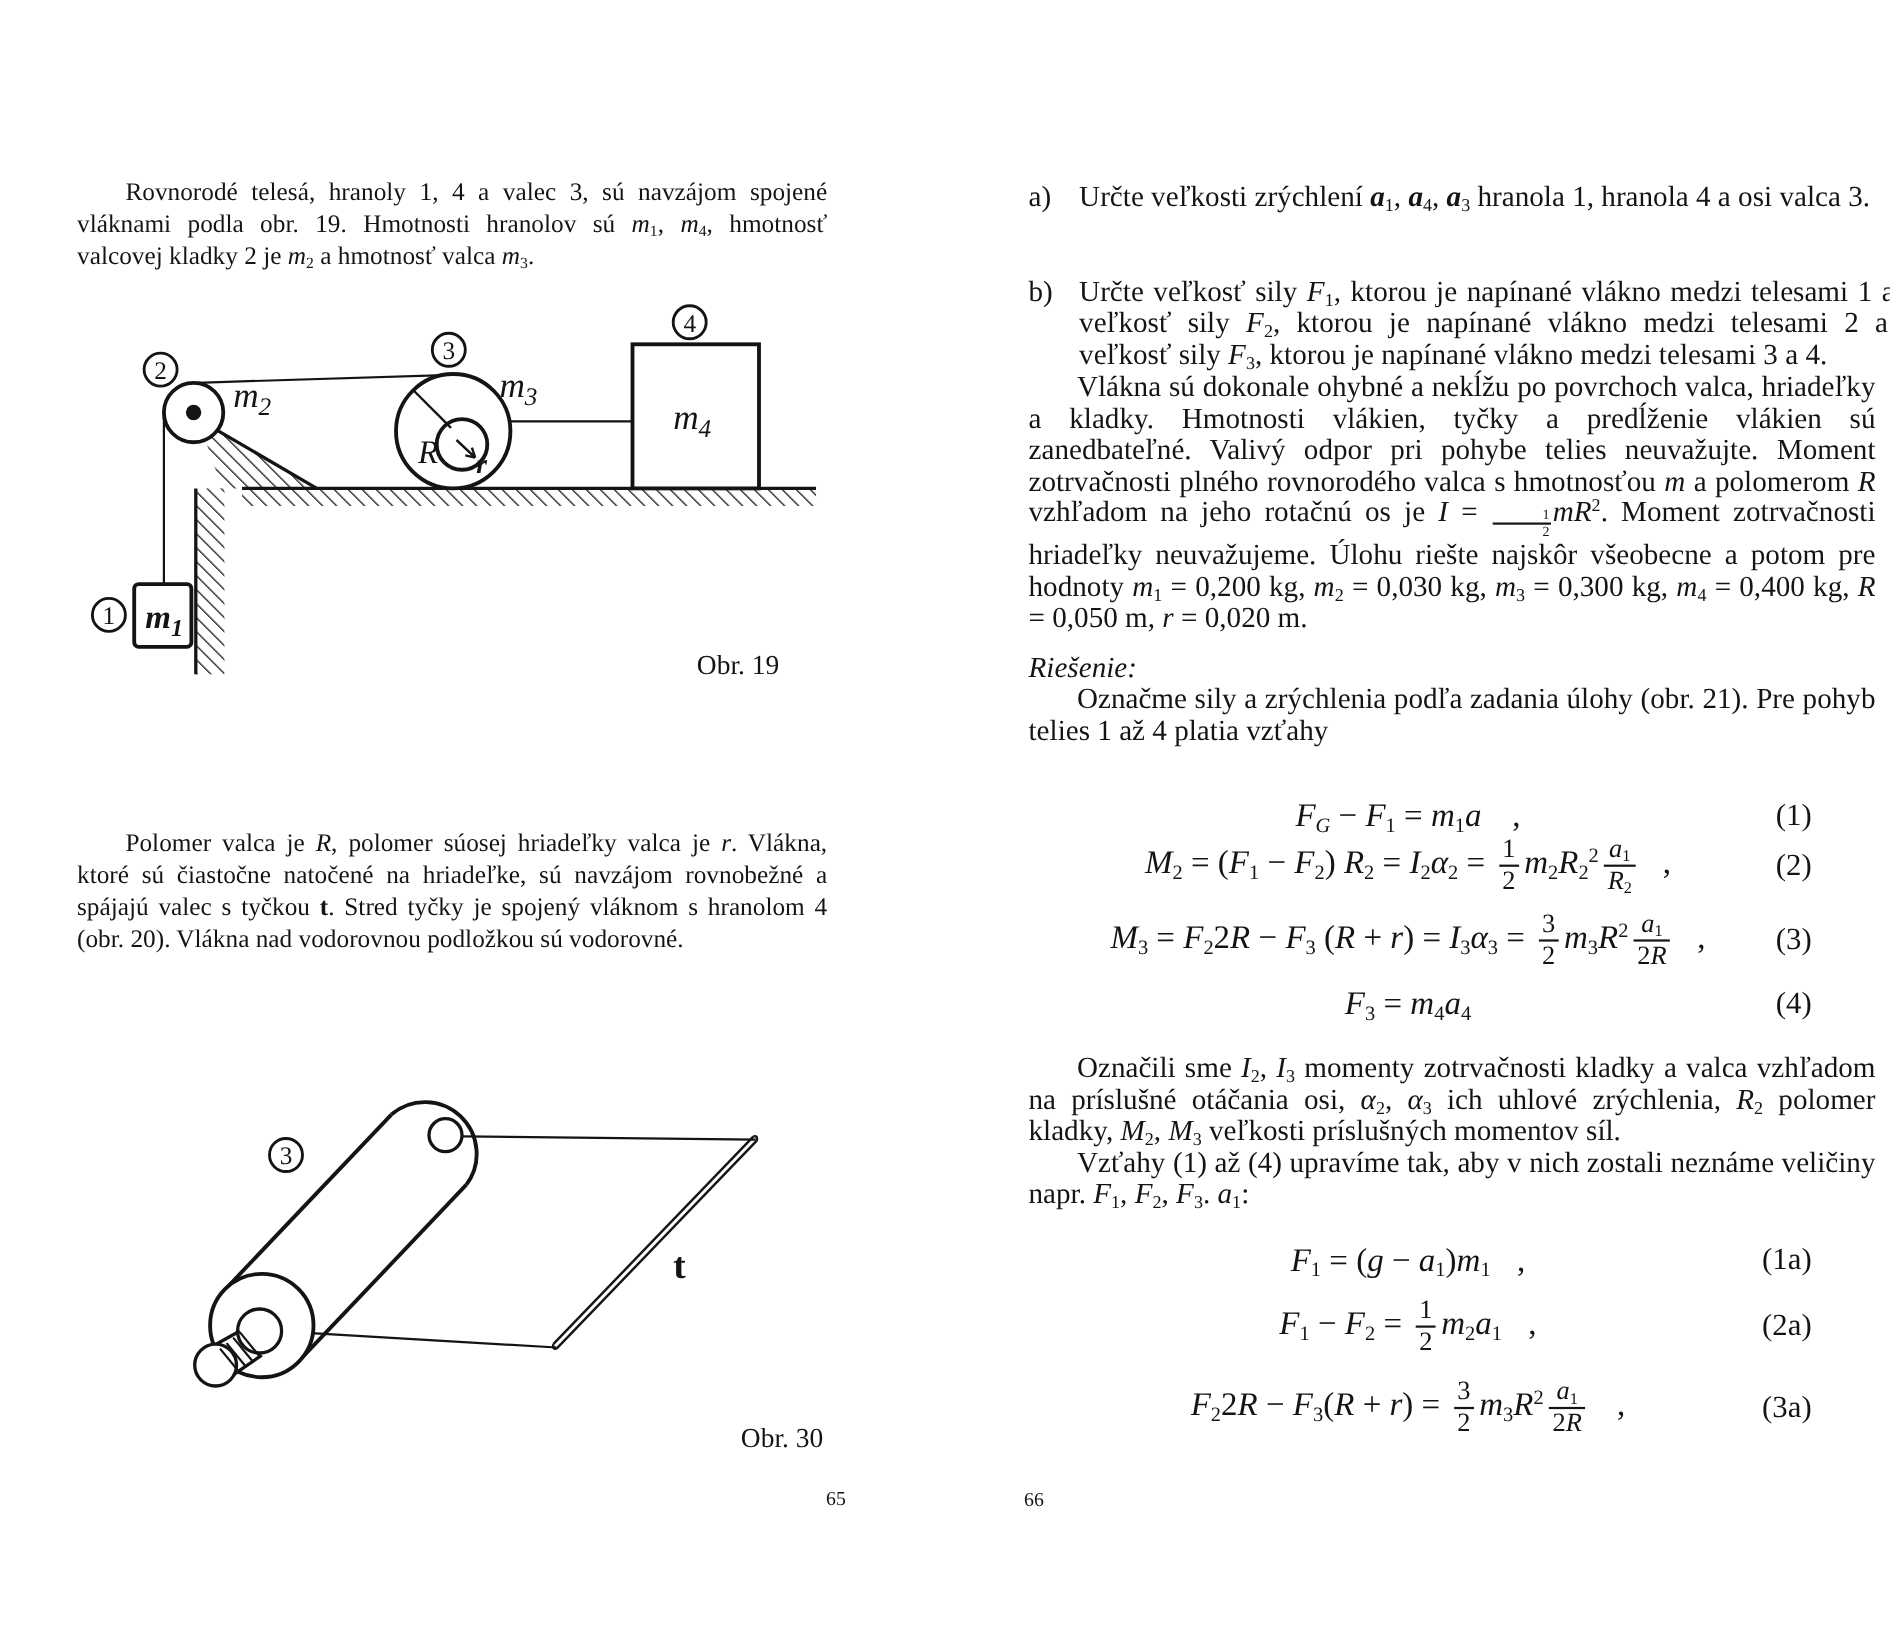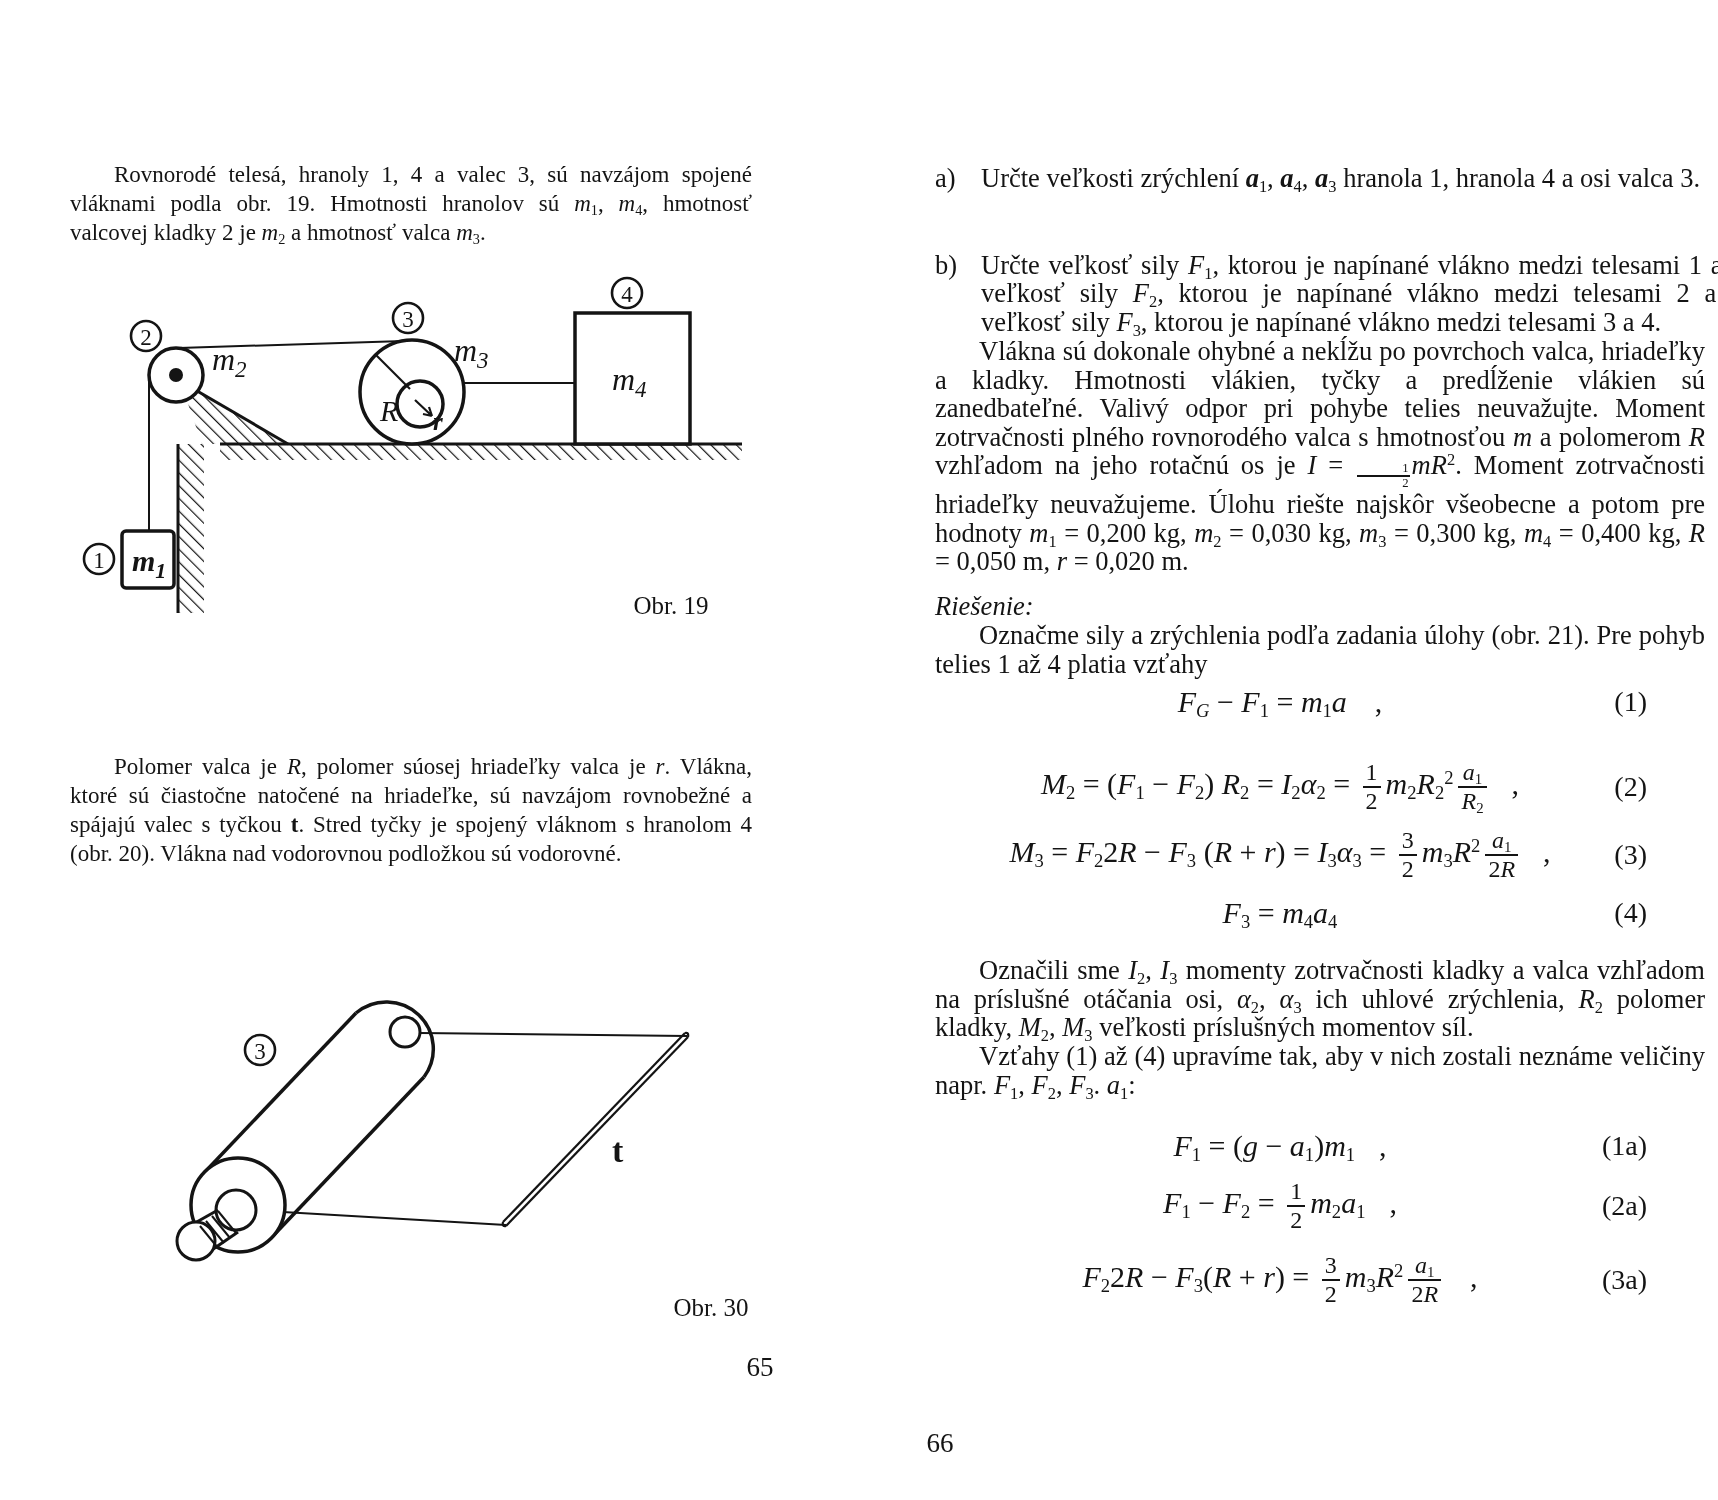--- a/index.html
+++ b/index.html
@@ -25,21 +25,21 @@
   .frac{display:inline-flex;flex-direction:column;align-items:center;vertical-align:middle;margin:0 5px;}
   .fnum,.fden{font-size:0.8em;line-height:1.12;padding:0 3px;}
   .fden{border-top:2px solid #141414;}
   .para .frac{font-size:0.6em;margin:0 2px;vertical-align:0.12em;}
   .para .frac .fnum,.para .frac .fden{line-height:1.0;padding:0 1px;}
   .eq-row{position:absolute;left:935px;width:770px;display:flex;align-items:center;
     justify-content:center;padding-right:80px;box-sizing:border-box;font-size:30px;}
   .eq{white-space:nowrap;}
   .eq-tag{position:absolute;right:58px;font-size:28px;}
   .caption{font-size:25px;text-align:center;}
-  .pagenum{font-size:27px;text-align:center;width:50px;}
+  .pagenum{font-size:18px;text-align:center;width:50px;}
   .riesenie{font-style:italic;}
   svg text{font-family:"Liberation Serif", serif;fill:#141414;}
   .figline{stroke:#141414;fill:none;}
 </style>
 </head>
 <body>
 
 <div class="abs lcol" style="top:160px;">
   <div class="para indent"><span class="r">Rovnorodé telesá, hranoly 1, 4 a valec 3, sú navzájom spojené vláknami podla obr. 19. Hmotnosti hranolov sú </span><span class="v">m</span><sub>1</sub><span class="r">, </span><span class="v">m</span><sub>4</sub><span class="r">, hmotnosť valcovej kladky 2 je </span><span class="v">m</span><sub>2</sub><span class="r"> a hmotnosť valca </span><span class="v">m</span><sub>3</sub><span class="r">.</span></div>
 </div>
@@ -150,21 +150,21 @@
   <span><span class="r">Určte veľkosť sily </span><span class="v">F</span><sub>1</sub><span class="r">, ktorou je napínané vlákno medzi telesami 1 a 2, veľkosť sily </span><span class="v">F</span><sub>2</sub><span class="r">, ktorou je napínané vlákno medzi telesami 2 a 3, veľkosť sily </span><span class="v">F</span><sub>3</sub><span class="r">, ktorou je napínané vlákno medzi telesami 3 a 4.</span></span>
 </div>
 <div class="abs rcol para indent" style="top:337px;"><span class="r">Vlákna sú dokonale ohybné a nekĺžu po povrchoch valca, hriadeľky a kladky. Hmotnosti vlákien, tyčky a predĺženie vlákien sú zanedbateľné. Valivý odpor pri pohybe telies neuvažujte. Moment zotrvačnosti plného rovnorodého valca s hmotnosťou </span><span class="v">m</span><span class="r"> a polomerom </span><span class="v">R</span><span class="r"> vzhľadom na jeho rotačnú os je </span><span class="v">I</span><span class="r"> = </span><span class="frac">
       <span class="fnum"><span class="r">1</span></span>
       <span class="fden"><span class="r">2</span></span>
     </span><span class="v">mR</span><sup>2</sup><span class="r">. Moment zotrvačnosti hriadeľky neuvažujeme. Úlohu riešte najskôr všeobecne a potom pre hodnoty </span><span class="v">m</span><sub>1</sub><span class="r"> = 0,200 kg, </span><span class="v">m</span><sub>2</sub><span class="r"> = 0,030 kg, </span><span class="v">m</span><sub>3</sub><span class="r"> = 0,300 kg, </span><span class="v">m</span><sub>4</sub><span class="r"> = 0,400 kg, </span><span class="v">R</span><span class="r"> = 0,050 m, </span><span class="v">r</span><span class="r"> = 0,020 m.</span></div>
 
 <div class="abs rcol riesenie" style="top:592px;">Riešenie:</div>
 <div class="abs rcol para indent" style="top:621px;"><span class="r">Označme sily a zrýchlenia podľa zadania úlohy (obr. 21). Pre pohyb telies 1 až 4 platia vzťahy</span></div>
 
-<div class="eq-row" style="top:680px;height:44px;justify-content:center;">
+<div class="eq-row" style="top:720px;height:44px;justify-content:center;">
   <span class="eq"><span class="v">F</span><sub class="it">G</sub><span class="r"> − </span><span class="v">F</span><sub>1</sub><span class="r"> = </span><span class="v">m</span><sub>1</sub><span class="v">a</span><span style="display: inline-block; width: 28px;"></span><span class="r">,</span></span>
   <span class="eq-tag">(1)</span>
 </div>
 <div class="eq-row" style="top:748px;height:78px;">
   <span class="eq"><span class="v">M</span><sub>2</sub><span class="r"> = (</span><span class="v">F</span><sub>1</sub><span class="r"> − </span><span class="v">F</span><sub>2</sub><span class="r">) </span><span class="v">R</span><sub>2</sub><span class="r"> = </span><span class="v">I</span><sub>2</sub><span class="v">α</span><sub>2</sub><span class="r"> = </span><span class="frac">
         <span class="fnum"><span class="r">1</span></span>
         <span class="fden"><span class="r">2</span></span>
       </span><span class="v">m</span><sub>2</sub><span class="v">R</span><sub>2</sub><sup>2</sup><span class="frac">
         <span class="fnum"><span class="v">a</span><sub>1</sub></span>
         <span class="fden"><span class="v">R</span><sub>2</sub></span>
@@ -204,13 +204,13 @@
   <span class="eq"><span class="v">F</span><sub>2</sub><span class="r">2</span><span class="v">R</span><span class="r"> − </span><span class="v">F</span><sub>3</sub><span class="r">(</span><span class="v">R</span><span class="r"> + </span><span class="v">r</span><span class="r">) = </span><span class="frac">
         <span class="fnum"><span class="r">3</span></span>
         <span class="fden"><span class="r">2</span></span>
       </span><span class="v">m</span><sub>3</sub><span class="v">R</span><sup>2</sup><span class="frac">
         <span class="fnum"><span class="v">a</span><sub>1</sub></span>
         <span class="fden"><span class="r">2</span><span class="v">R</span></span>
       </span><span style="display: inline-block; width: 24px;"></span><span class="r">,</span></span>
   <span class="eq-tag">(3a)</span>
 </div>
 
-<div class="abs pagenum" style="left:915px;top:1428px;">66</div>
+<div class="abs pagenum" style="left:915px;top:1353px;">66</div>
 
 </body></html>

